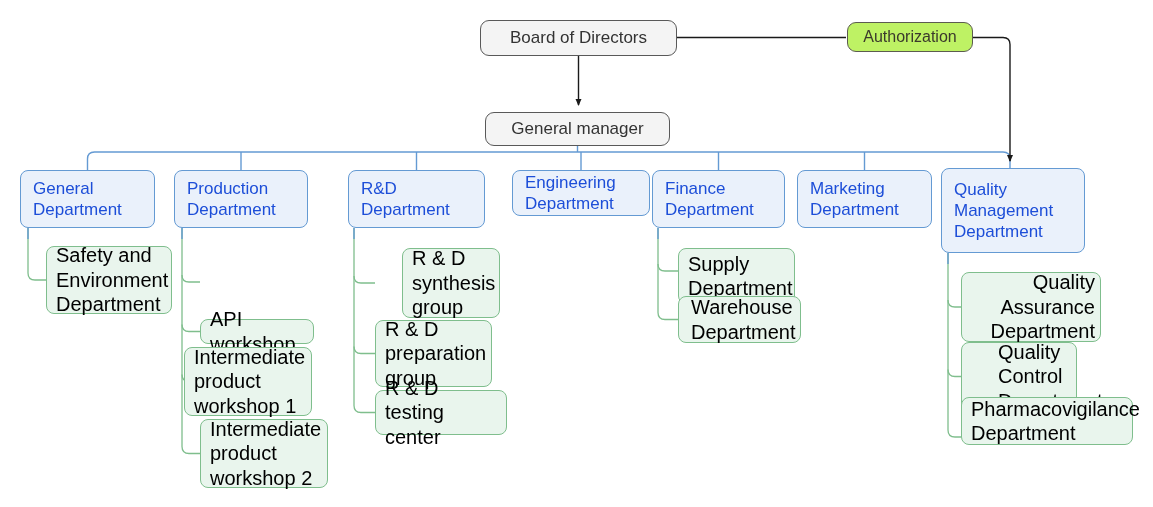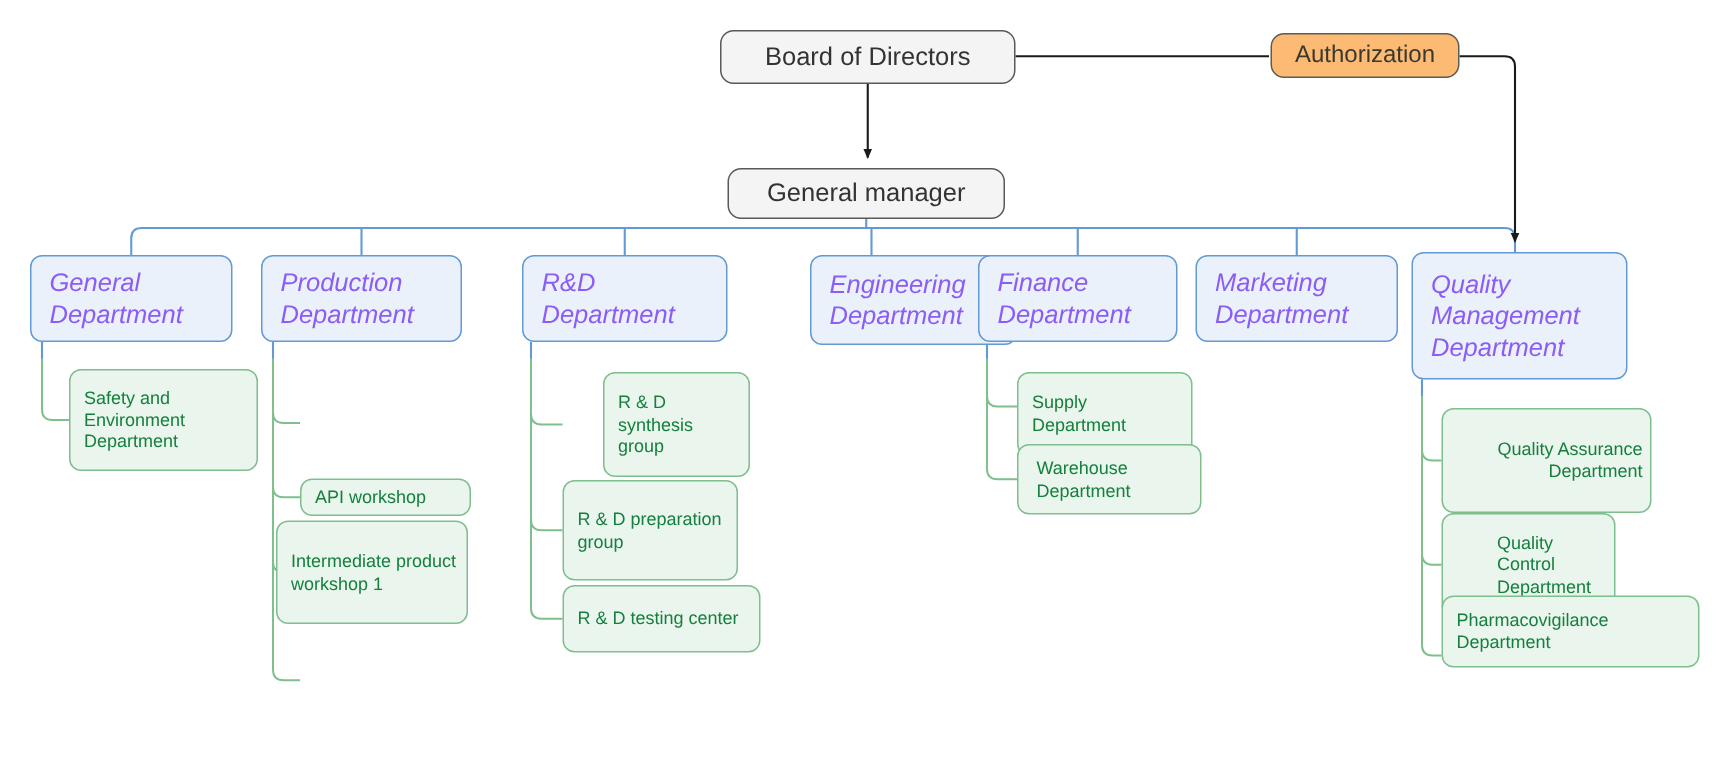--- a/index.html
+++ b/index.html
@@ -17,31 +17,31 @@
     border-radius:8px;
     line-height:1.24;
     white-space:normal;
   }
   .exec{
     background:#f4f4f4;border:1.6px solid #595959;color:#333333;
     justify-content:center;text-align:center;
     font-size:17px;border-radius:9px;
   }
   .cream{
-    background:#fdba74;border:1.6px solid #5c5c50;color:#3b392c;
+    background:#bef264;border:1.6px solid #5c5c50;color:#3b392c;
     justify-content:center;text-align:center;
     font-size:16px;border-radius:9px;
   }
   .dept{
-    background:#eaf1fb;border:1.4px solid #649ad3;color:#8b5cf6;
-    font-size:17px;padding:2px 8px 2px 12px;font-style:italic;
+    background:#eaf1fb;border:1.4px solid #649ad3;color:#1d4ed8;
+    font-size:17px;padding:2px 8px 2px 12px;
   }
   .child{
-    background:#e9f5ed;border:1.3px solid #7fbe8d;color:#15803d;
-    font-size:12px;padding:1px 5px 1px 9px;line-height:1.22;
+    background:#e9f5ed;border:1.3px solid #7fbe8d;color:#000000;
+    font-size:20px;padding:1px 5px 1px 9px;line-height:1.22;
   }
 </style>
 </head>
 <body>
 
 <div id="canvas">
   <svg id="connectors" width="1153" height="507">
       <defs>
         <marker id="arrowhead" markerWidth="8" markerHeight="8" refX="6" refY="3" orient="auto" markerUnits="userSpaceOnUse">
           <path d="M0,0 L7,3 L0,6 Z" fill="#1a1a1a"></path>
@@ -93,33 +93,36 @@
     </div>
     <div class="box dept" style="left: 174px; top: 170px; width: 134px; height: 58px;">
       <span>Production Department</span>
     </div>
     <div class="box child" style="left: 200px; top: 319px; width: 114px; height: 25px;">
       <span>API workshop</span>
     </div>
     <div class="box child" style="left: 184px; top: 347px; width: 128px; height: 69px;">
       <span>Intermediate product workshop 1</span>
     </div>
+    <div class="box child" style="left: 200px; top: 419px; width: 128px; height: 69px;">
+      <span>Intermediate product workshop 2</span>
+    </div>
     <div class="box dept" style="left: 348px; top: 170px; width: 137px; height: 58px;">
       <span>R&amp;D Department</span>
     </div>
     <div class="box child" style="left: 375px; top: 248px; width: 98px; height: 70px; margin-left: 27px;">
       <span>R &amp; D synthesis group</span>
     </div>
     <div class="box child" style="left: 375px; top: 320px; width: 117px; height: 67px;">
       <span>R &amp; D preparation group</span>
     </div>
     <div class="box child" style="left: 375px; top: 390px; width: 132px; height: 45px;">
       <span>R &amp; D testing center</span>
     </div>
-    <div class="box dept" style="left: 540px; top: 170px; width: 138px; height: 60px;">
+    <div class="box dept" style="left: 512px; top: 170px; width: 138px; height: 46px;">
       <span>Engineering Department</span>
     </div>
     <div class="box dept" style="left: 652px; top: 170px; width: 133px; height: 58px;">
       <span>Finance Department</span>
     </div>
     <div class="box child" style="left: 678px; top: 248px; width: 117px; height: 56px;">
       <span>Supply Department</span>
     </div>
     <div class="box child" style="left: 678px; top: 296px; width: 123px; height: 47px; padding-left: 12px;">
       <span>Warehouse Department</span>

